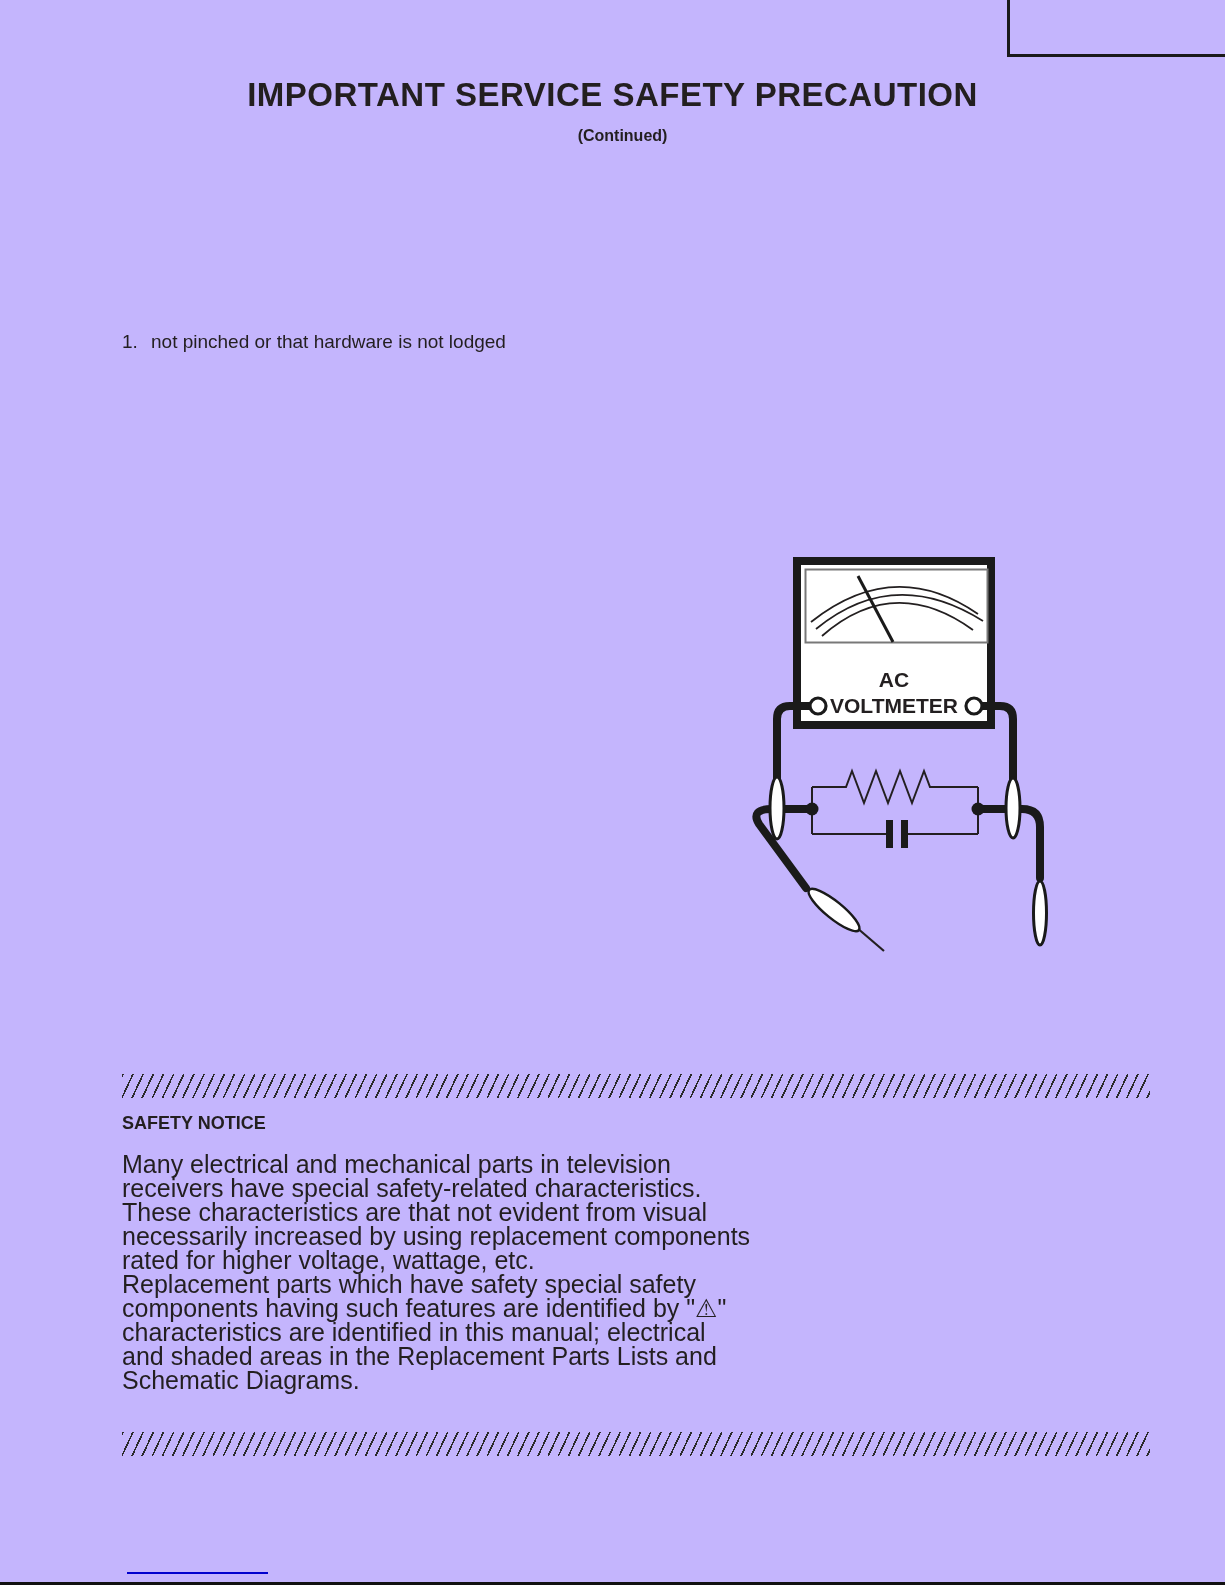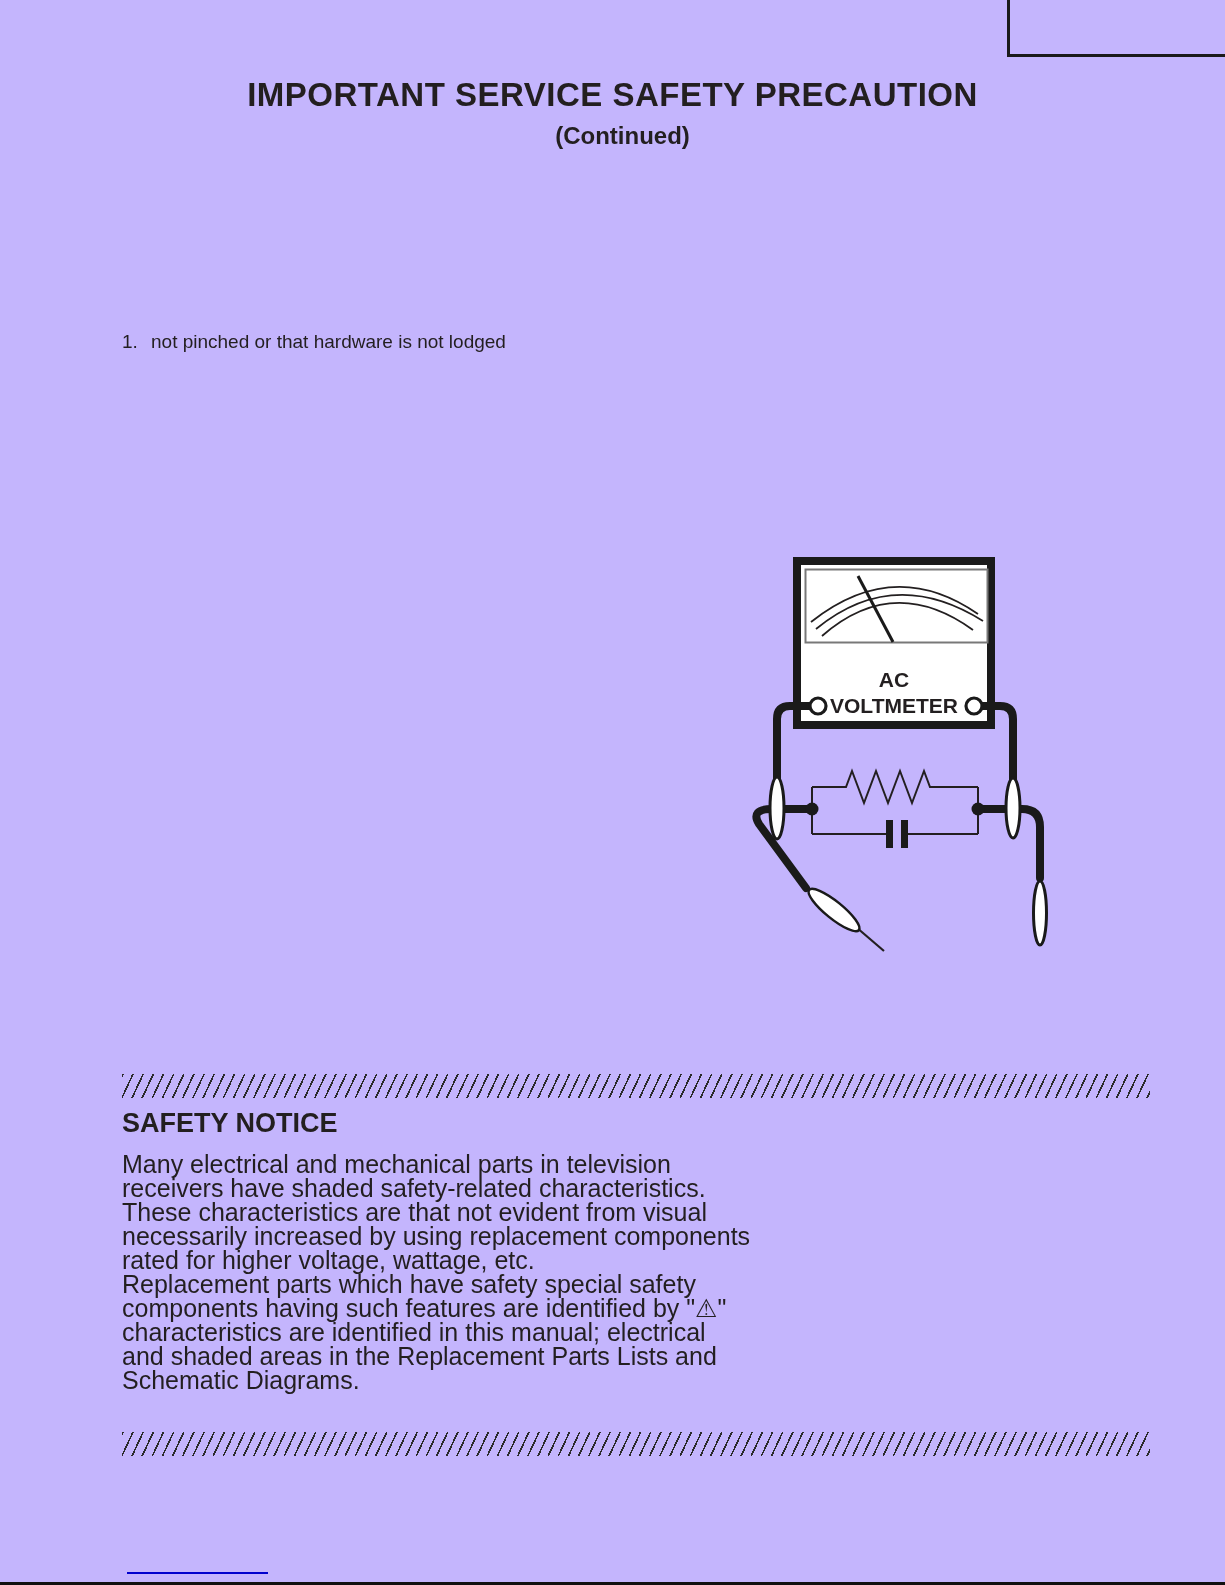--- a/index.html
+++ b/index.html
@@ -10,40 +10,40 @@
     font-family:"Liberation Sans","DejaVu Sans",sans-serif;
     color:#231f20;
     overflow:hidden;
   }
   
   .corner-v { position:absolute; left:1007px; top:0; width:3px; height:57px; background:#1a1a1a; }
   .corner-h { position:absolute; left:1007px; top:54px; width:218px; height:3px; background:#1a1a1a; }
 
   .header { position:absolute; left:0; top:76px; width:1225px; text-align:center; }
   .header h1 { margin:0; font-size:33px; font-weight:bold; letter-spacing:0.5px; line-height:38px; }
-  .header .subtitle { margin:8px 0 0 0; font-size:24px; font-weight:bold; line-height:28px;padding-left:20px; }
+  .header .subtitle { margin:8px 0 0 0; font-size:16px; font-weight:bold; line-height:28px;padding-left:20px; }
 
   .instruction { position:absolute; left:122px; top:329px; width:490px; display:flex; font-size:19px; line-height:25px; }
   .instruction .num { width:29px; flex:0 0 29px; }
   .instruction .ilines { width:455px; }
 
   .jline { text-align:justify; text-align-last:justify; white-space:nowrap; }
   .lline { text-align:left; white-space:nowrap; }
 
   .diagram-svg { position:absolute; left:720px; top:535px; width:345px; height:430px; }
   .diagram-svg text { font-family:"Liberation Sans","DejaVu Sans",sans-serif; font-weight:bold; }
 
   .hatch-band {
     position:absolute; left:122px; width:1028px; height:24px;
     background:repeating-linear-gradient(115deg,#2b2b2b 0px,#2b2b2b 1.6px,transparent 1.6px,transparent 9.2px);
   }
   .band-1 { top:1074px; }
   .band-2 { top:1432px; }
 
-  .notice-heading { position:absolute; left:122px; top:1108px; font-size:27px; font-weight:bold; line-height:30px; margin:0; }
+  .notice-heading { position:absolute; left:122px; top:1108px; font-size:18px; font-weight:bold; line-height:30px; margin:0; }
 
   .notice-body { position:absolute; left:122px; top:1152px; width:480px; font-size:25px; line-height:24px; }
 
   .footer-link-underline { position:absolute; left:127px; top:1572px; width:141px; height:2px; background:#0000cd; }
   .page-bottom-border { position:absolute; left:0; top:1582px; width:1225px; height:3px; background:#111111; }
 </style>
 </head>
 <body>
 
 <div class="page">
@@ -114,21 +114,21 @@
     <circle cx="812" cy="809" r="6.5" fill="#1a1a1a"></circle>
     <circle cx="978" cy="809" r="6.5" fill="#1a1a1a"></circle>
   </svg>
 
   <div class="hatch-band band-1"></div>
 
   <h2 class="notice-heading">SAFETY NOTICE</h2>
 
   <div class="notice-body">
     <div class="jline">Many electrical and mechanical parts in television</div>
-    <div class="jline">receivers have shaded safety-related characteristics.</div>
+    <div class="jline">receivers have special safety-related characteristics.</div>
     <div class="jline">These characteristics are that not evident from visual</div>
     <div class="jline">necessarily increased by using replacement components</div>
     <div class="lline">rated for higher voltage, wattage, etc.</div>
     <div class="jline">Replacement parts which have safety special safety</div>
     <div class="jline">components having such features are identified by "⚠"</div>
     <div class="jline">characteristics are identified in this manual; electrical</div>
     <div class="jline">and shaded areas in the Replacement Parts Lists and</div>
     <div class="lline">Schematic Diagrams.</div>
   </div>
 

